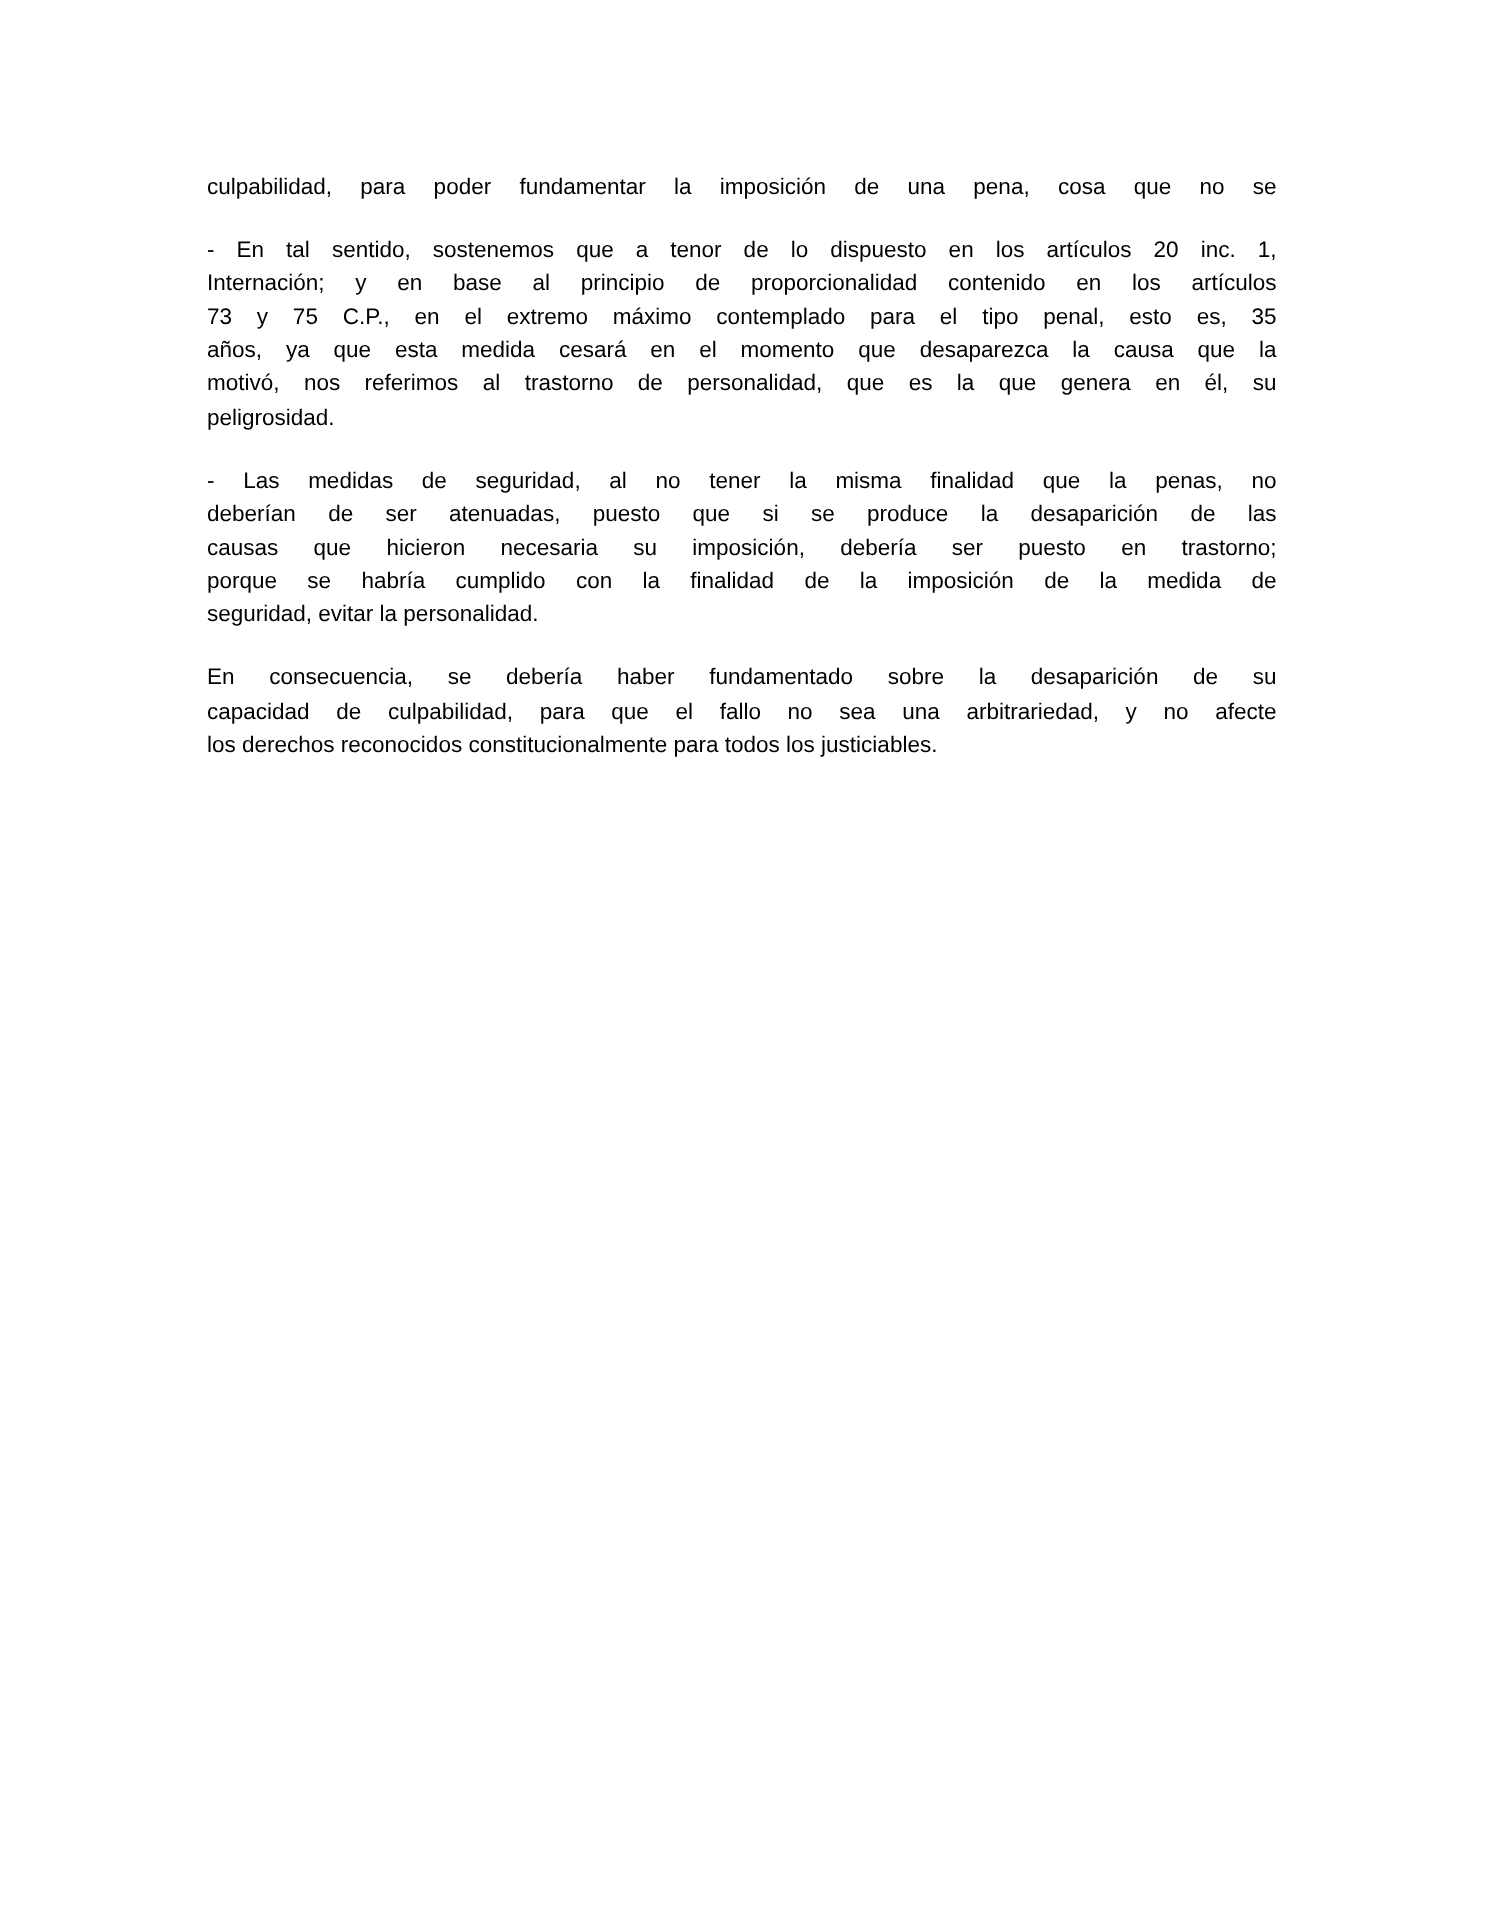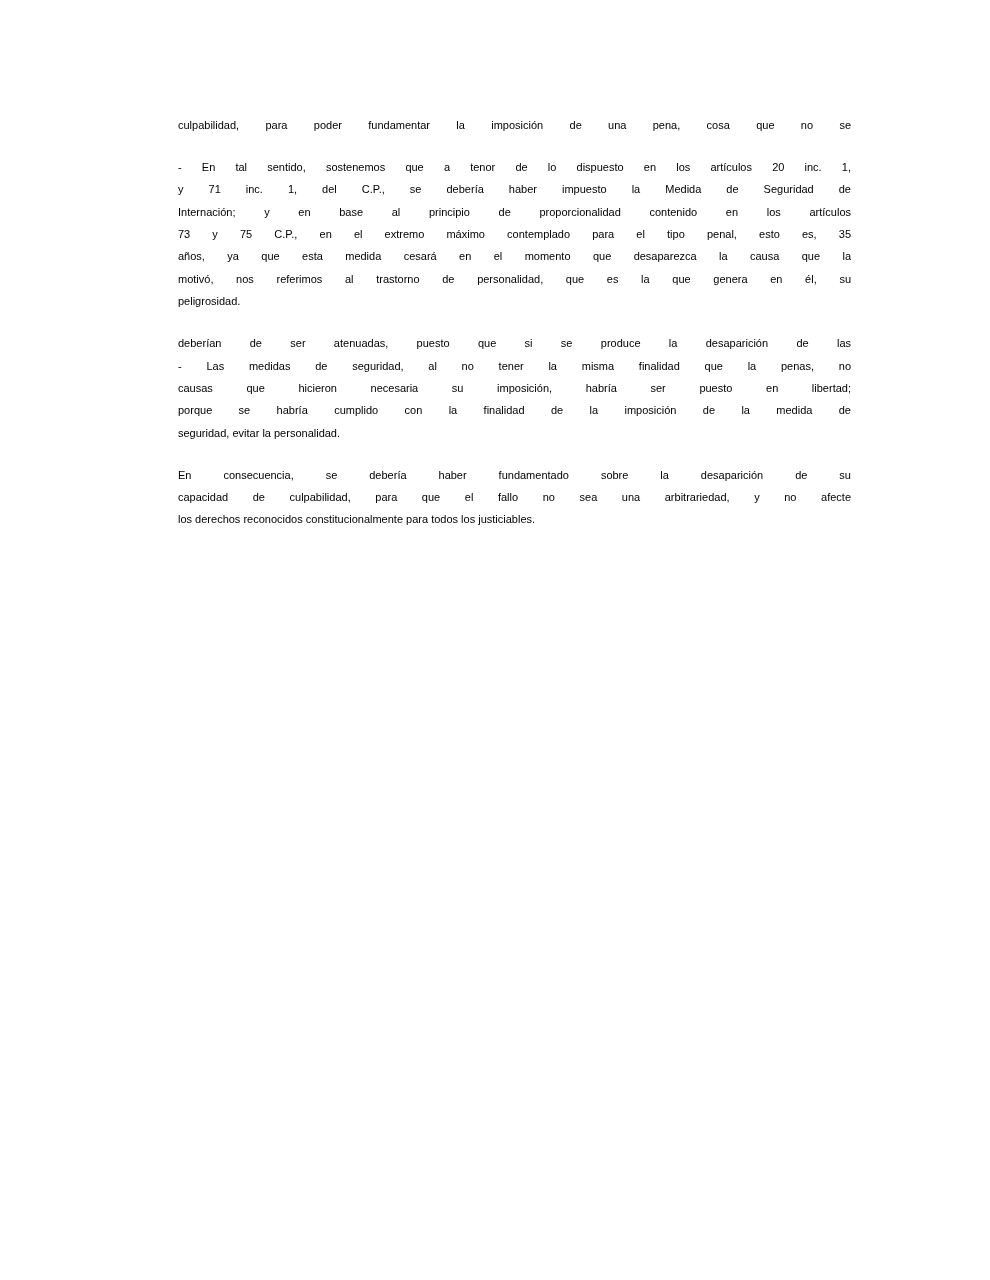--- a/index.html
+++ b/index.html
@@ -19,56 +19,54 @@
       position: absolute;
       left: 138px;
       top: 114px;
       width: 713px;
     }
     .para {
       margin: 0 0 19.5px 0;
     }
     .line {
       display: block;
-      font-size: 11px;
+      font-size: 15px;
       line-height: 22.4px;
       height: 22.4px;
       text-align: justify;
       text-align-last: justify;
       white-space: nowrap;
       overflow: visible;
-      margin-left: 40px;
     }
     .line.last {
       text-align-last: left;
     }
   </style>
 </head>
 <body>
 
 <div class="page">
 
   <div class="para">
     <span class="line">culpabilidad, para poder fundamentar la imposición de una pena, cosa que no se</span>
   </div>
 
   <div class="para">
     <span class="line">- En tal sentido, sostenemos que a tenor de lo dispuesto en los artículos 20 inc. 1,</span>
-    <span class="line">y 71 inc. 1, del C.P.,  se debería haber impuesto la Medida de Seguridad de</span>
     <span class="line">Internación; y en base al principio de proporcionalidad contenido en los artículos</span>
     <span class="line">73 y 75 C.P., en el extremo máximo contemplado para el tipo penal, esto es, 35</span>
     <span class="line">años, ya que esta medida cesará en el momento que desaparezca la causa que la</span>
     <span class="line">motivó, nos referimos al trastorno de personalidad, que es la que genera en él, su</span>
     <span class="line last">peligrosidad.</span>
   </div>
 
   <div class="para">
+    <span class="line">- Las medidas de seguridad, al no tener la misma finalidad que la penas, no</span>
     <span class="line">deberían de ser atenuadas, puesto que si se produce la desaparición de las</span>
-    <span class="line">- Las medidas de seguridad, al no tener la misma finalidad que la penas, no</span>
-    <span class="line">causas que hicieron necesaria su imposición, habría ser puesto en libertad;</span>
+    <span class="line">causas que hicieron necesaria su imposición, debería ser puesto en trastorno;</span>
     <span class="line">porque se habría cumplido con la finalidad de la imposición de la medida de</span>
     <span class="line last">seguridad, evitar la personalidad.</span>
   </div>
 
   <div class="para">
     <span class="line">En consecuencia, se debería haber fundamentado sobre la desaparición de su</span>
     <span class="line">capacidad de culpabilidad, para que el fallo no sea una arbitrariedad, y no afecte</span>
     <span class="line last">los derechos reconocidos constitucionalmente para todos los justiciables.</span>
   </div>
 

